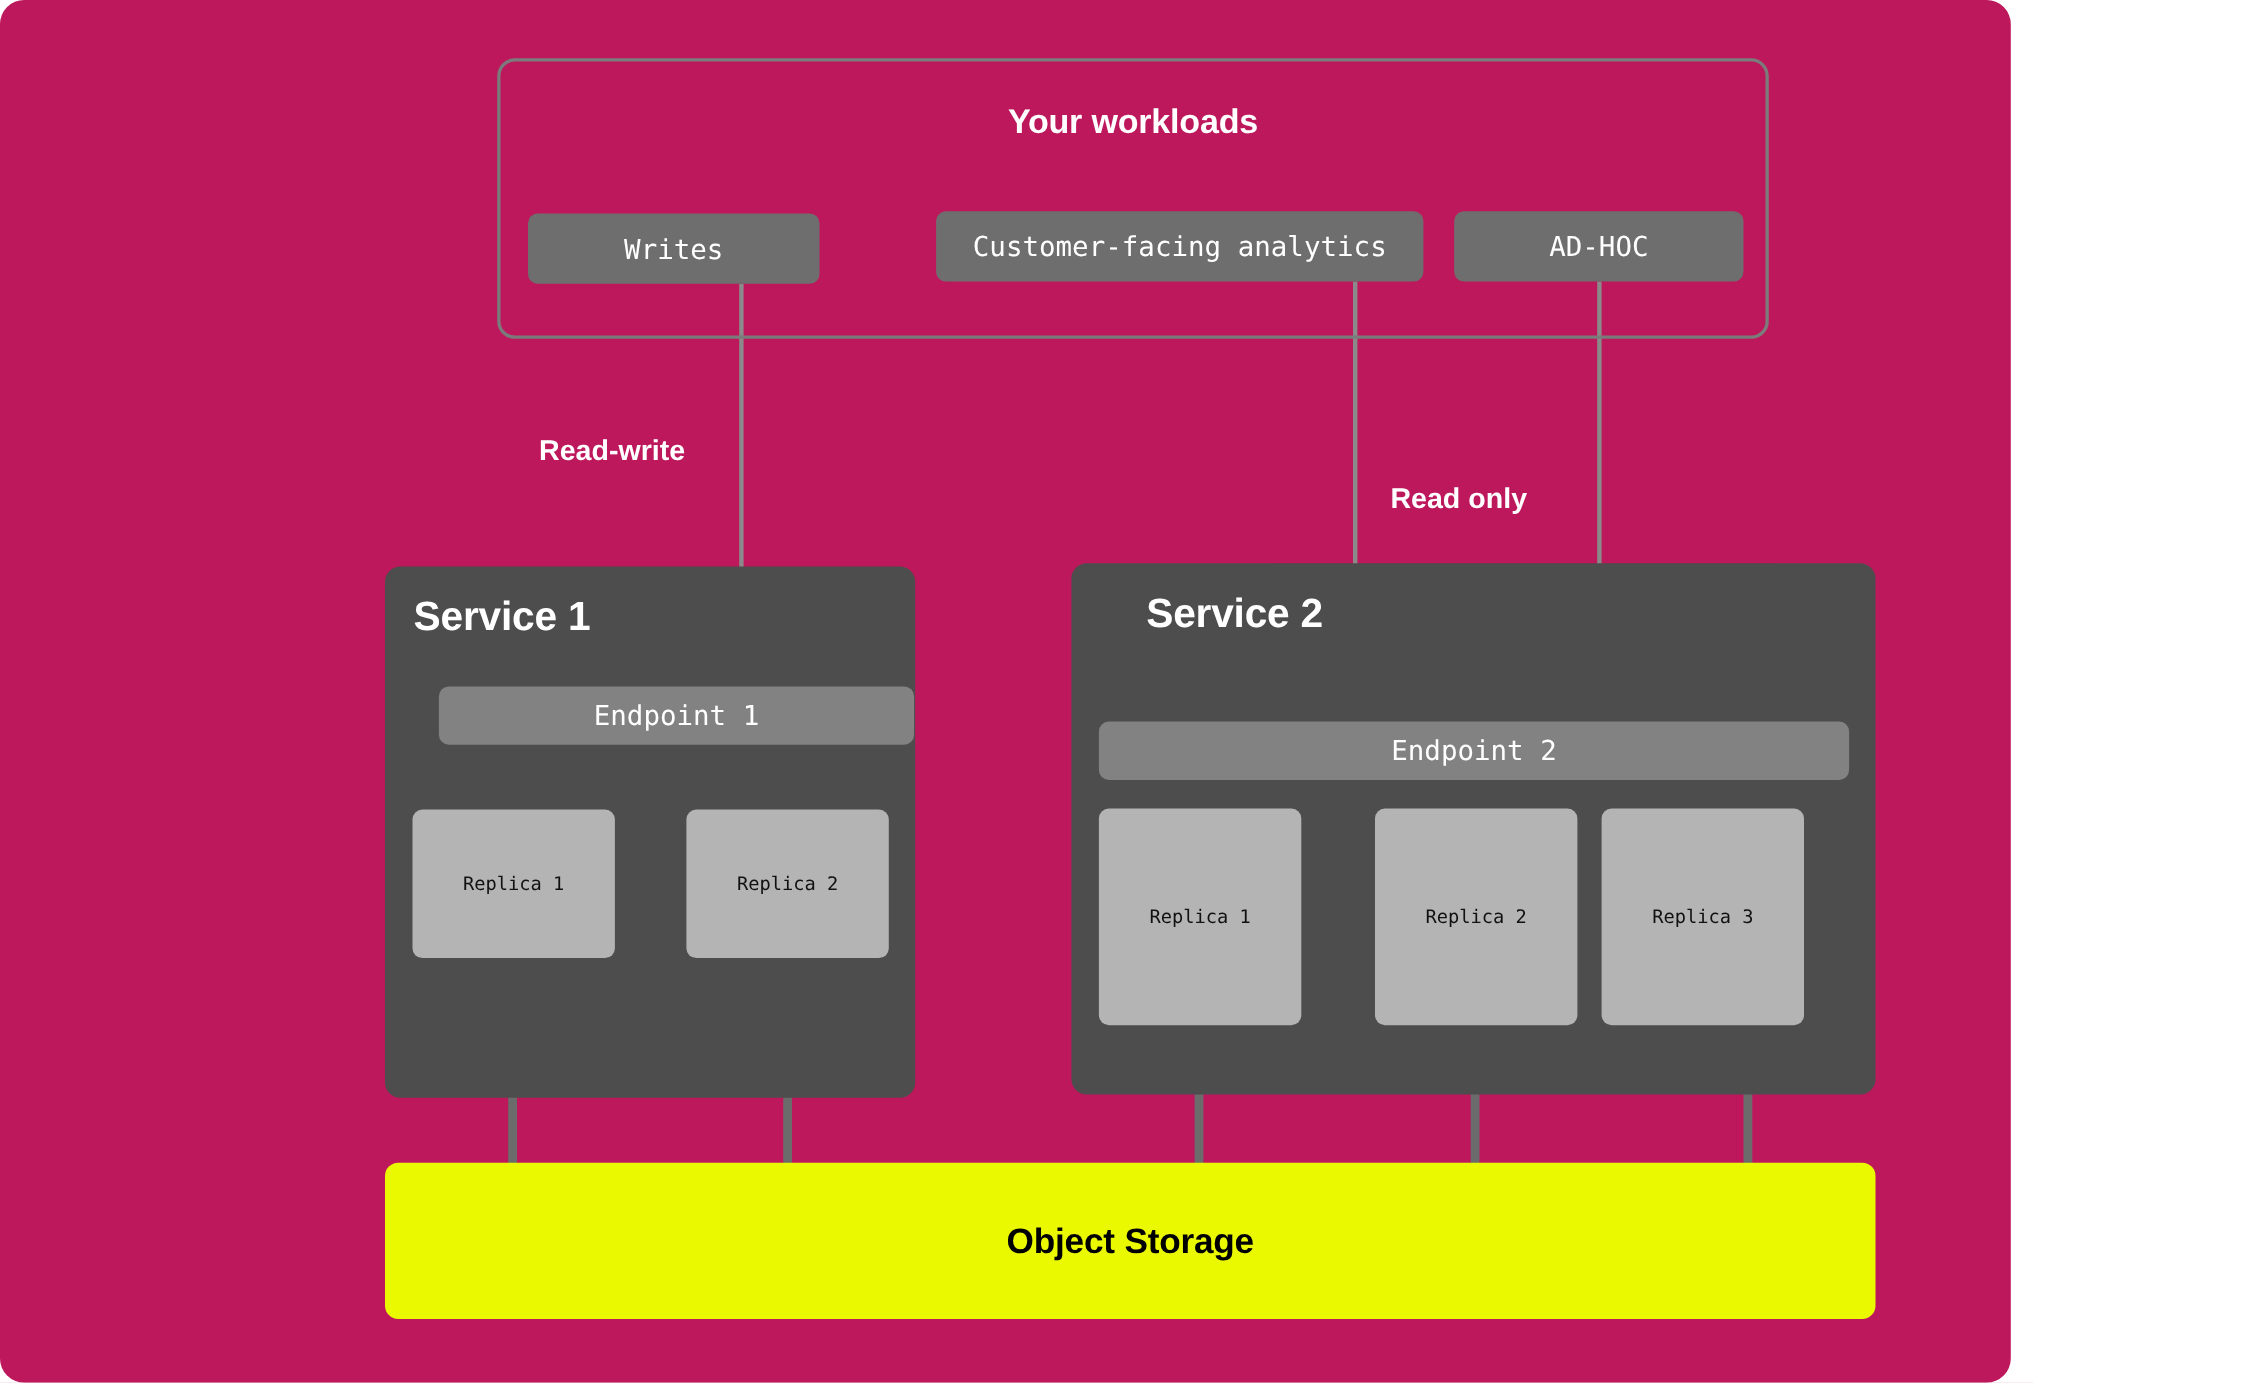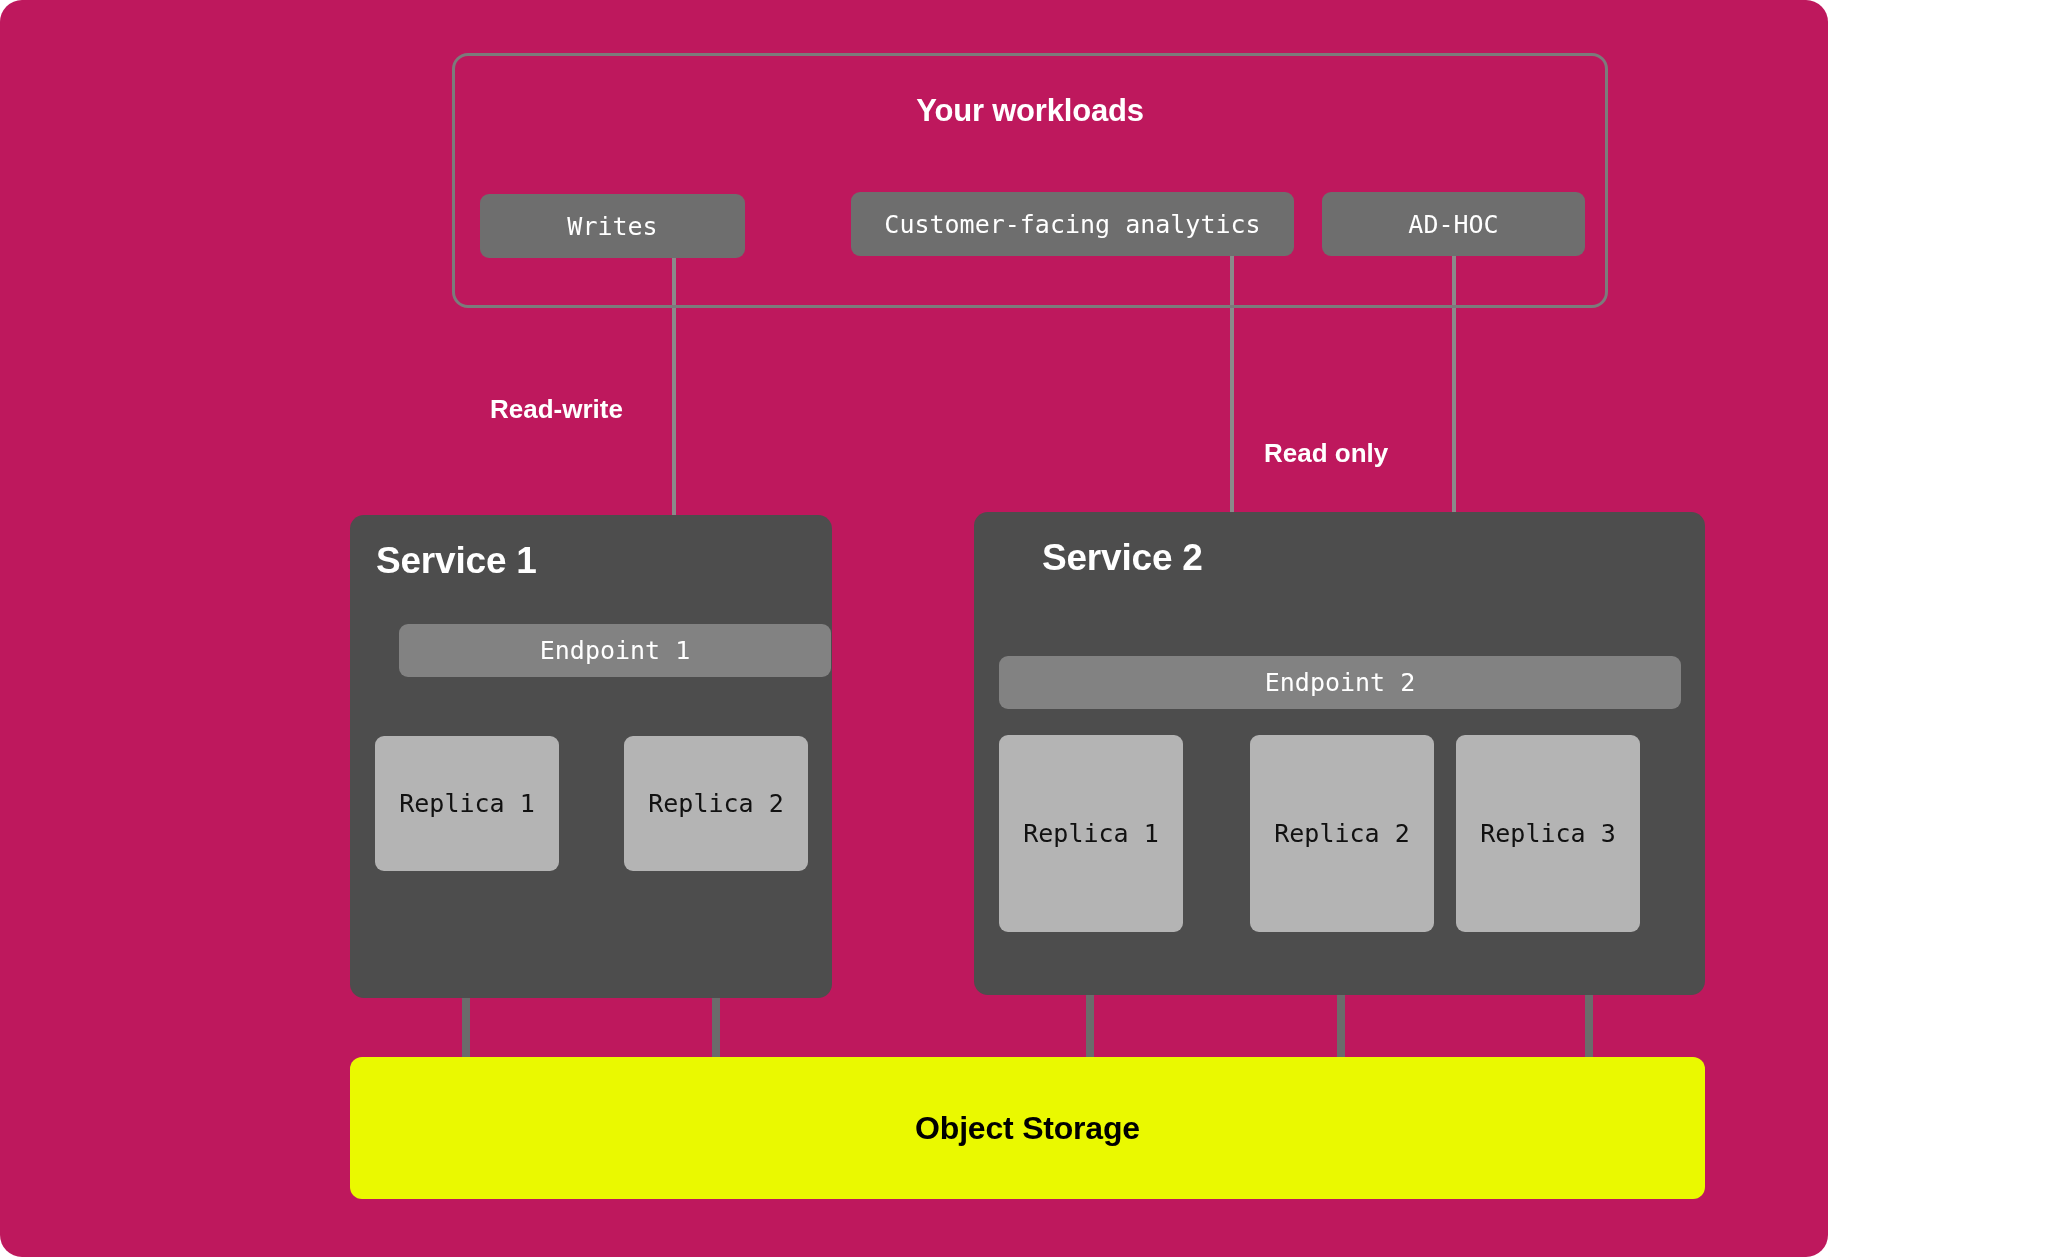--- a/index.html
+++ b/index.html
@@ -118,21 +118,21 @@
 
   .replica {
     position: absolute;
     background: #b4b4b4;
     border-radius: 9px;
     display: flex;
     align-items: center;
     justify-content: center;
     color: #111111;
     font-family: "DejaVu Sans Mono", "Liberation Mono", monospace;
-    font-size: 25px;
+    font-size: 17px;
   }
   #s1-replica-1 { left: 375px;  top: 736px; width: 184px; height: 135px; }
   #s1-replica-2 { left: 624px;  top: 736px; width: 184px; height: 135px; }
   #s2-replica-1 { left: 999px;  top: 735px; width: 184px; height: 197px; }
   #s2-replica-2 { left: 1250px; top: 735px; width: 184px; height: 197px; }
   #s2-replica-3 { left: 1456px; top: 735px; width: 184px; height: 197px; }
 
   
   #object-storage {
     position: absolute;

